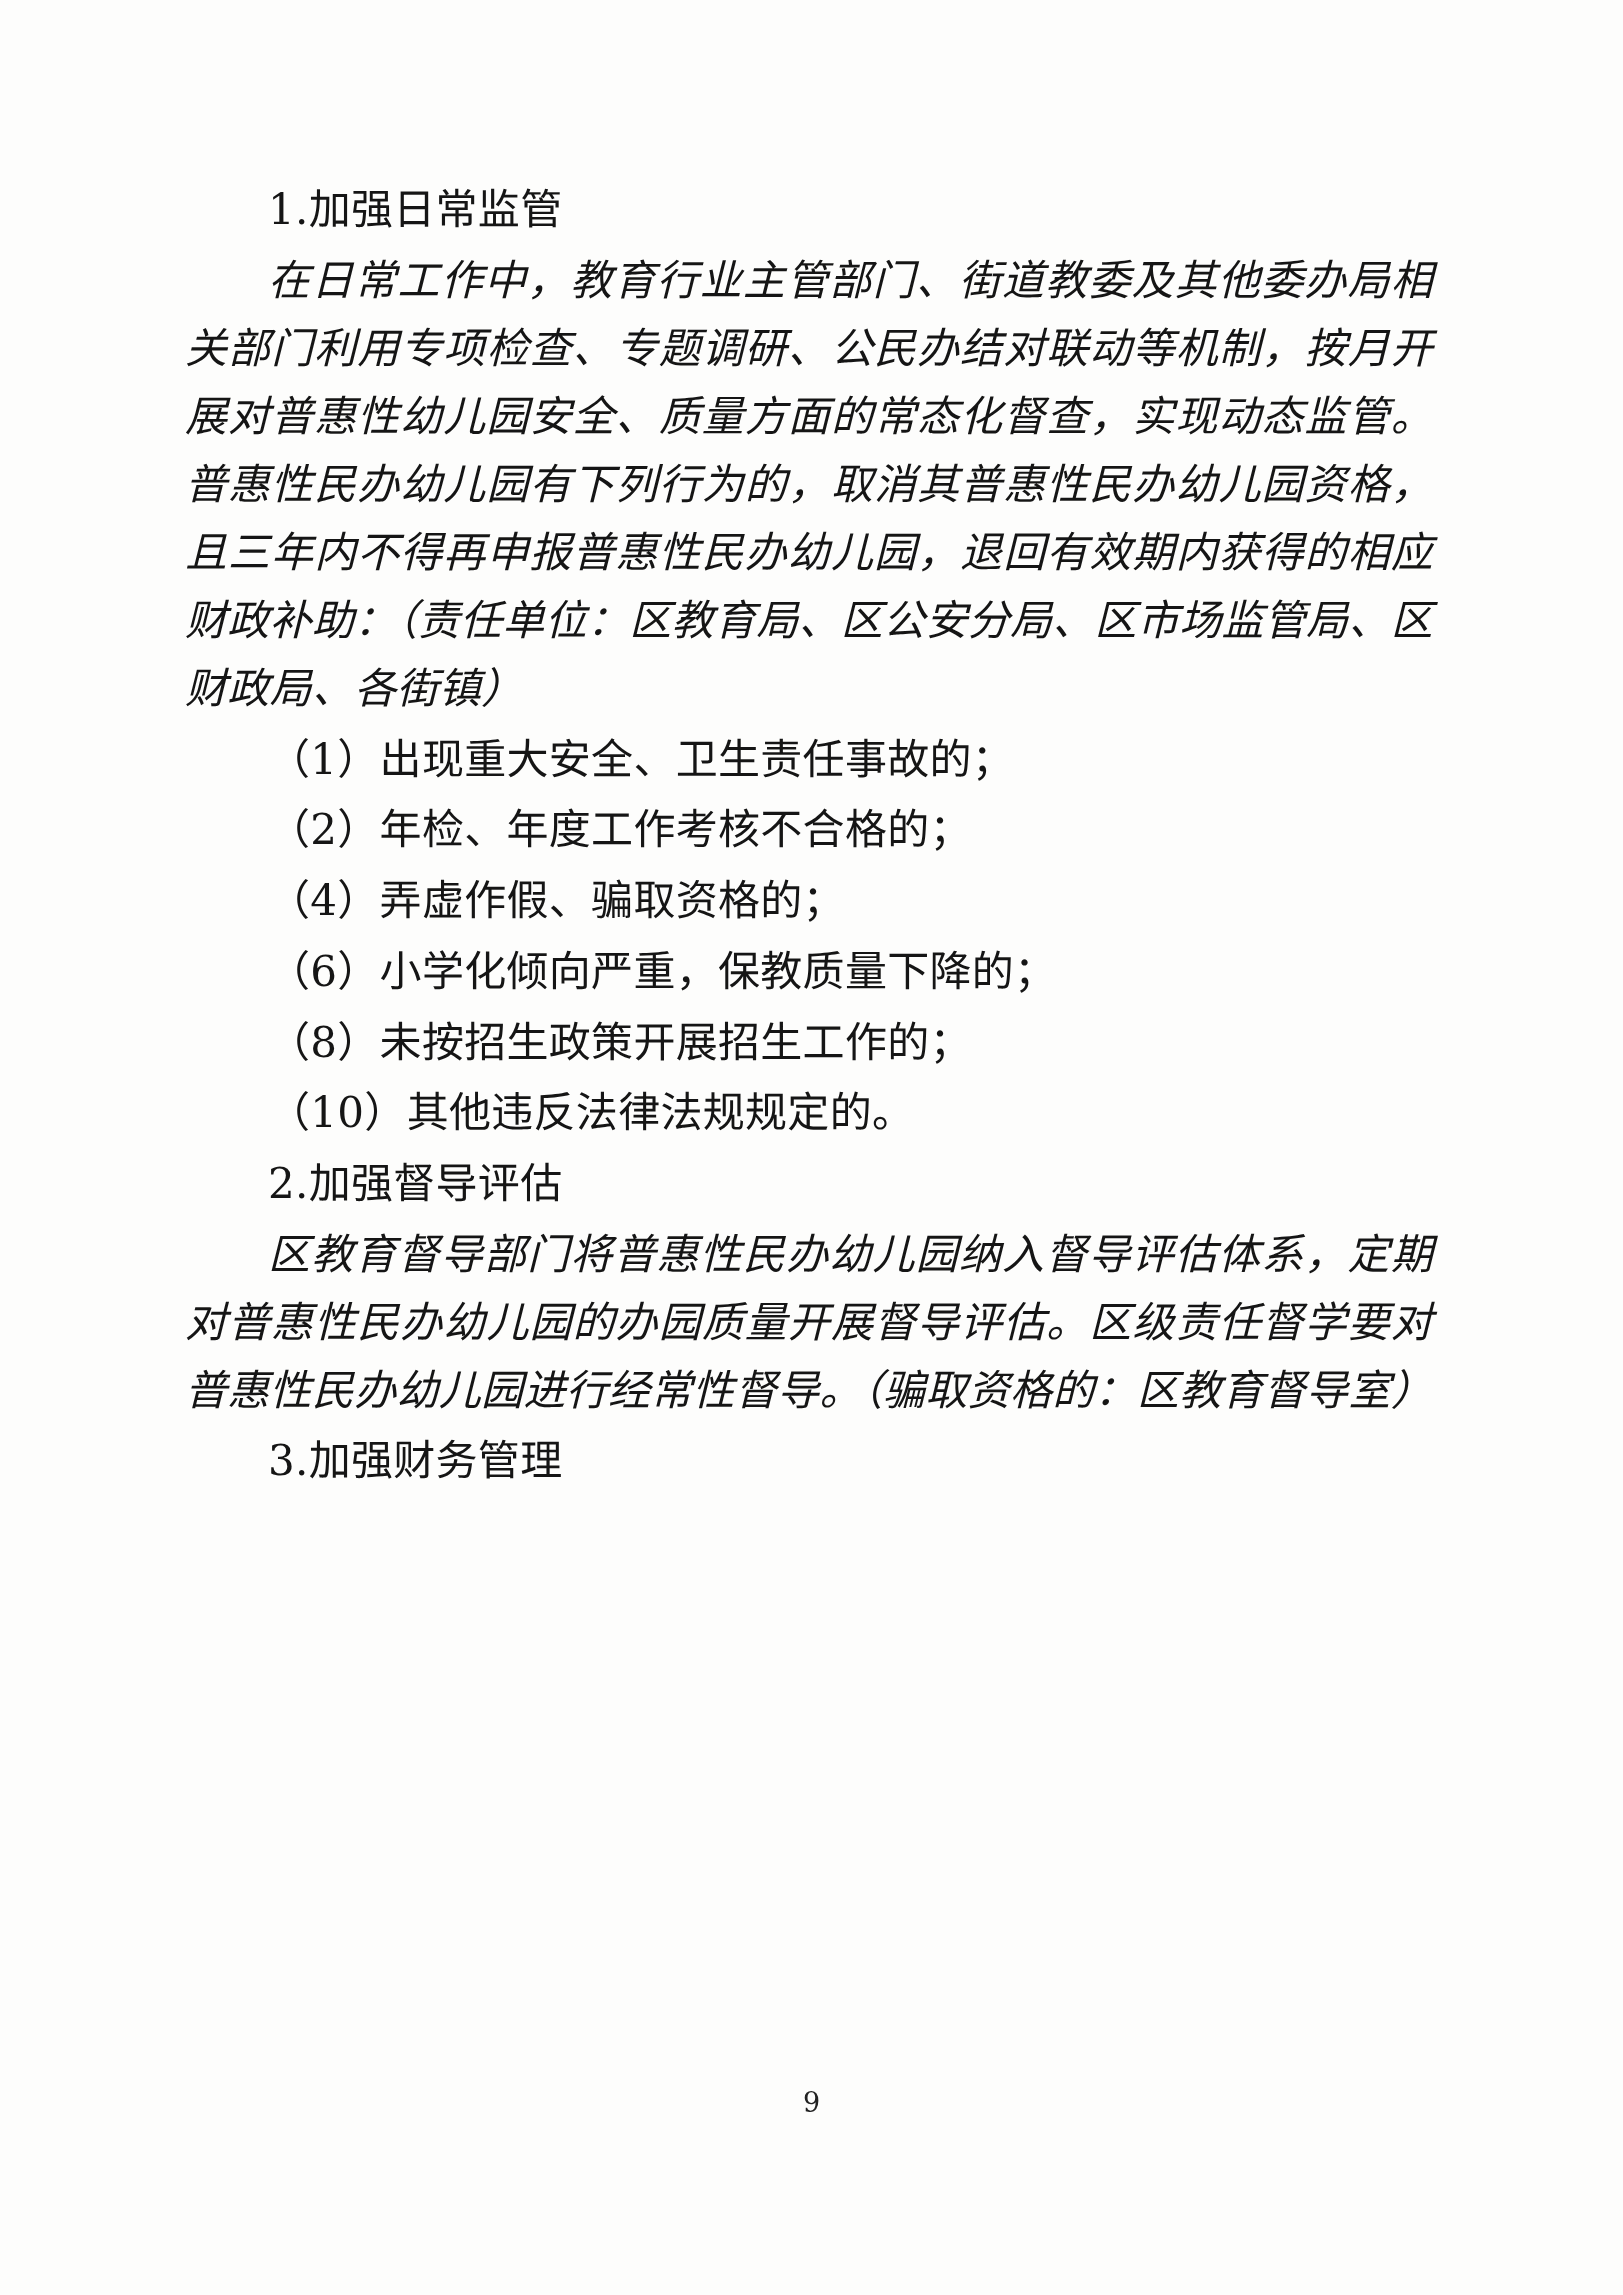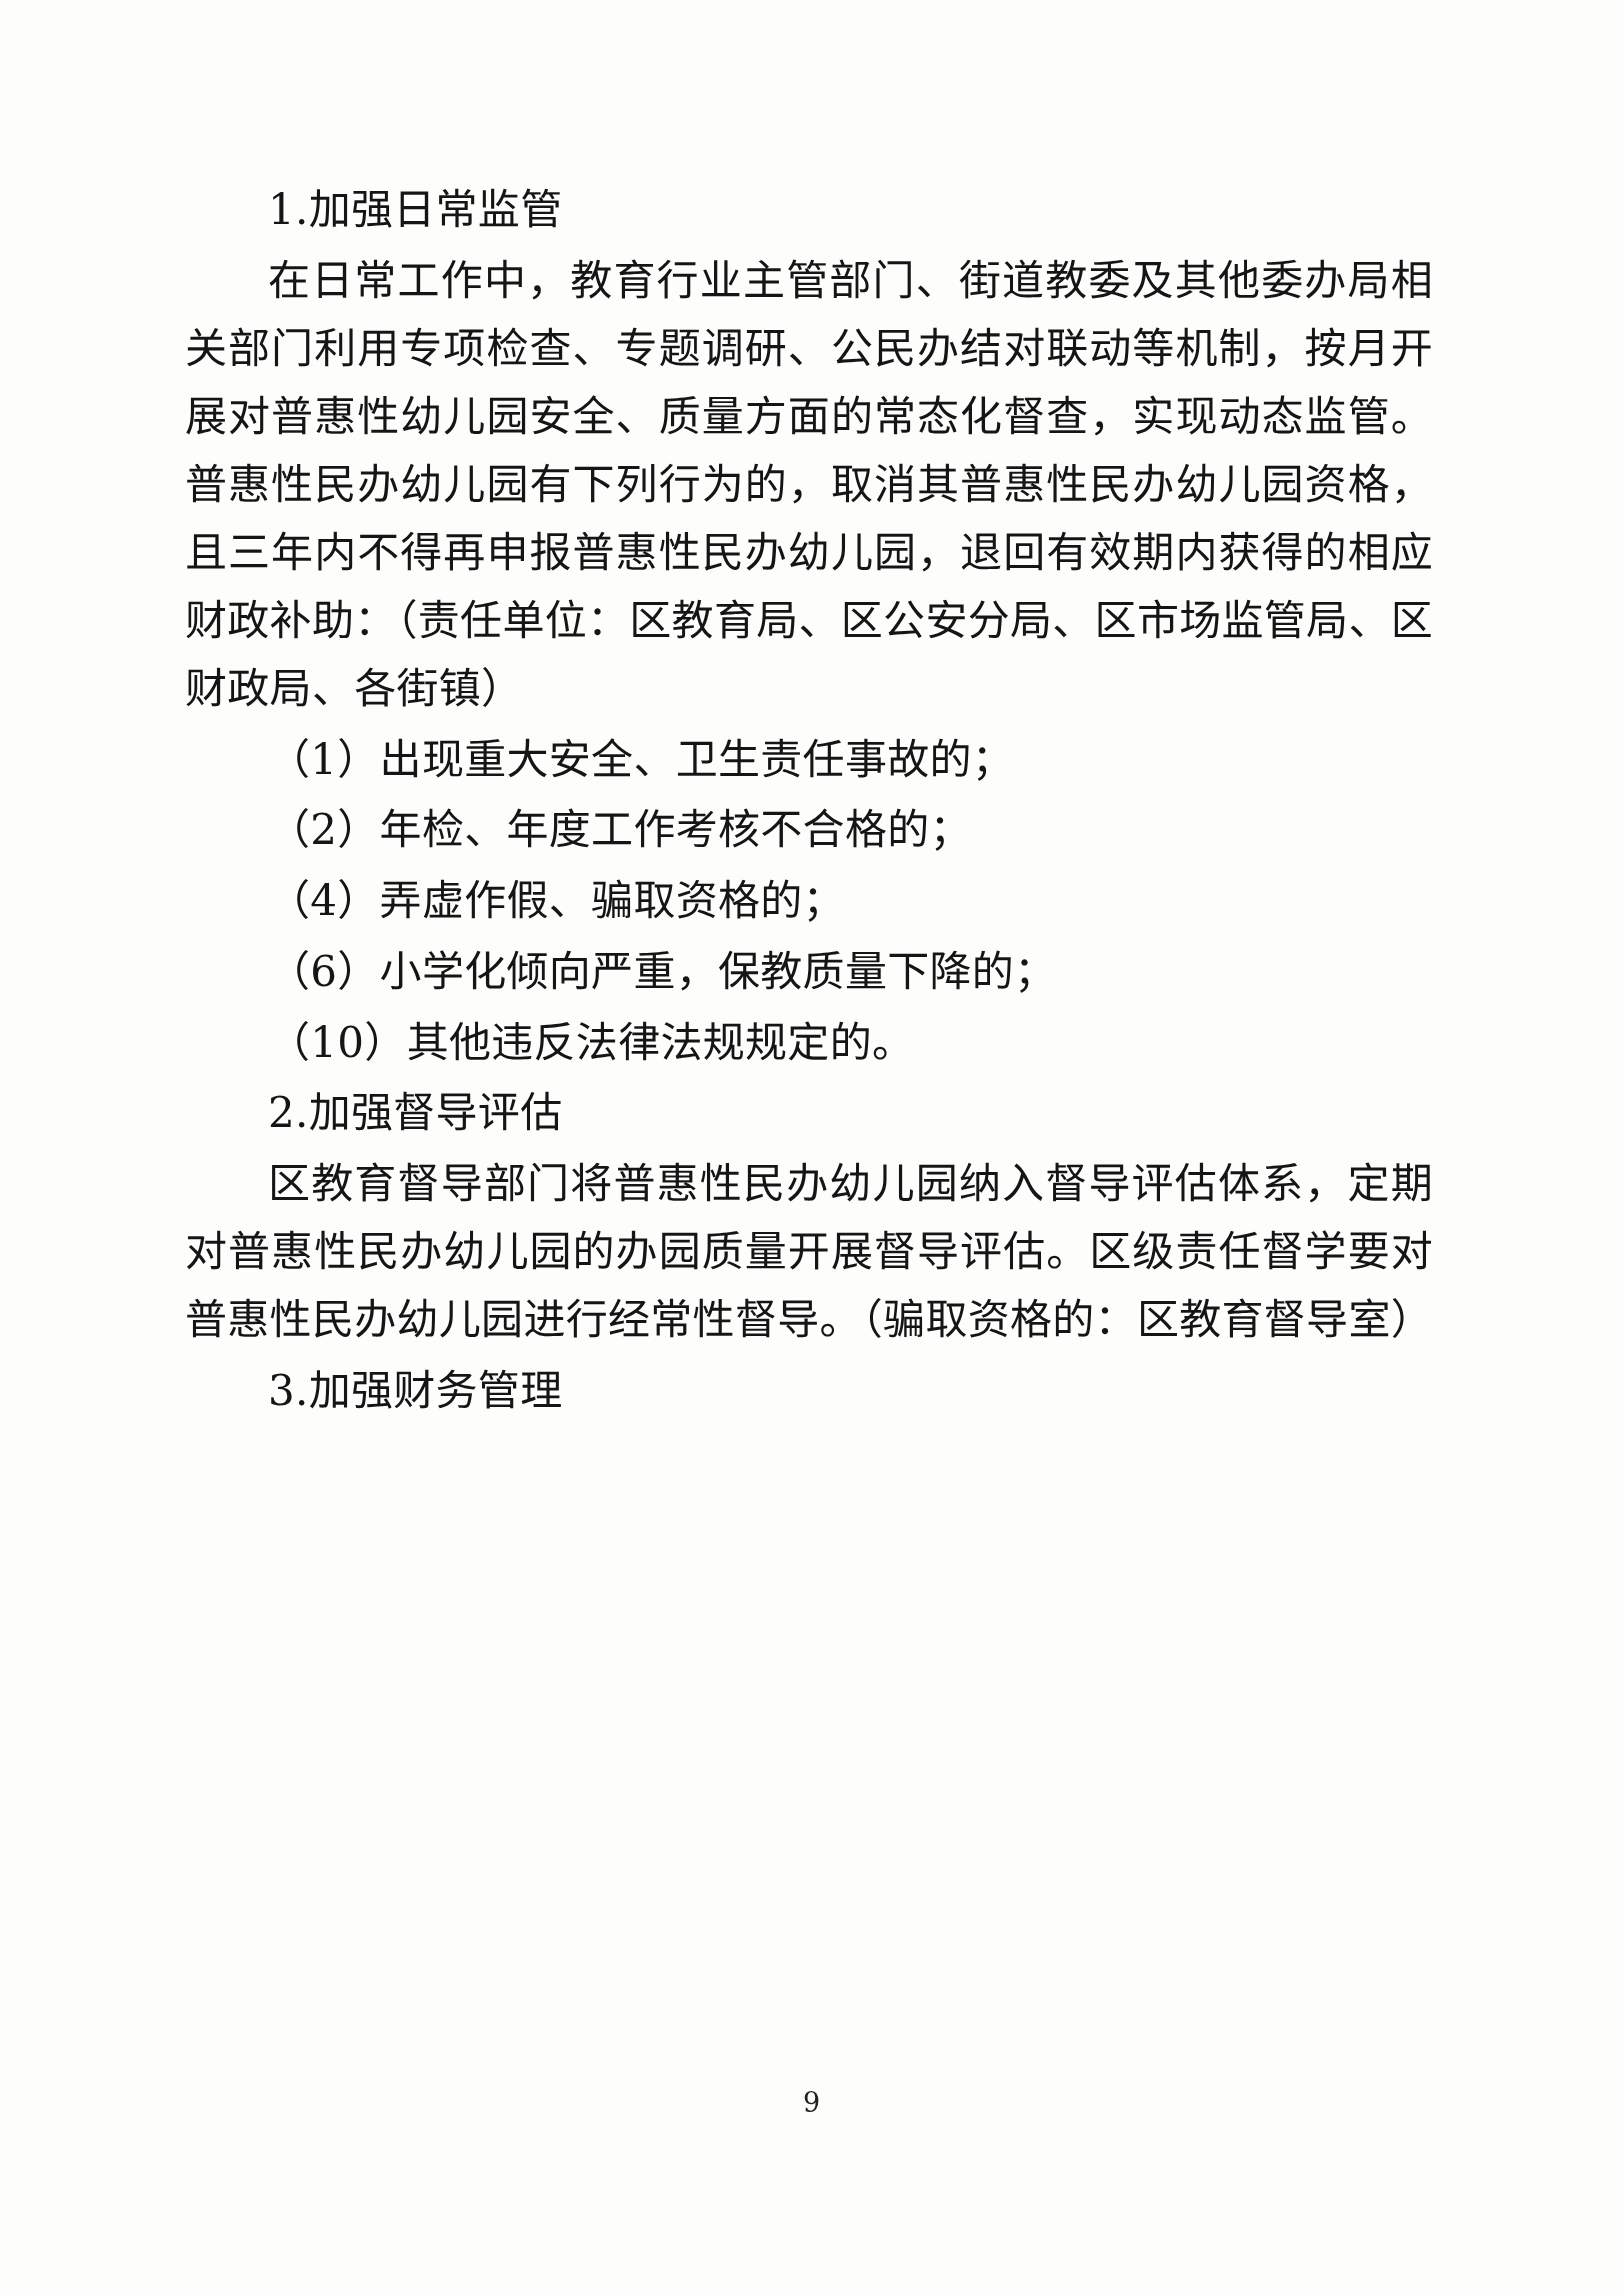--- a/index.html
+++ b/index.html
@@ -29,20 +29,21 @@
     font-size: 42px;
     line-height: 1.62;
     letter-spacing: 0.3px;
     margin: 0 0 2.7px 0;
     text-align: justify;
     text-justify: inter-ideograph;
     color: #151515;
   }
   .indent2 {
     text-indent: 83px;
+    font-style: italic;
   }
   .indent-head {
     text-indent: 83px;
   }
   .list-item {
     text-indent: 83px;
   }
   .page-number {
     position: absolute;
     left: 0;
@@ -61,20 +62,21 @@
   <div class="content">
 
     <p class="para indent-head">1.加强日常监管</p>
 
     <p class="para indent2">在日常工作中，教育行业主管部门、街道教委及其他委办局相关部门利用专项检查、专题调研、公民办结对联动等机制，按月开展对普惠性幼儿园安全、质量方面的常态化督查，实现动态监管。普惠性民办幼儿园有下列行为的，取消其普惠性民办幼儿园资格，且三年内不得再申报普惠性民办幼儿园，退回有效期内获得的相应财政补助：（责任单位：区教育局、区公安分局、区市场监管局、区财政局、各街镇）</p>
 
     <p class="para list-item">（1）出现重大安全、卫生责任事故的；</p>
     <p class="para list-item">（2）年检、年度工作考核不合格的；</p>
     <p class="para list-item">（4）弄虚作假、骗取资格的；</p>
     <p class="para list-item">（6）小学化倾向严重，保教质量下降的；</p>
+    <p class="para list-item">（8）未按招生政策开展招生工作的；</p>
     <p class="para list-item">（10）其他违反法律法规规定的。</p>
 
     <p class="para indent-head">2.加强督导评估</p>
 
     <p class="para indent2">区教育督导部门将普惠性民办幼儿园纳入督导评估体系，定期对普惠性民办幼儿园的办园质量开展督导评估。区级责任督学要对普惠性民办幼儿园进行经常性督导。（骗取资格的：区教育督导室）</p>
 
     <p class="para indent-head">3.加强财务管理</p>
 
   </div>
 

